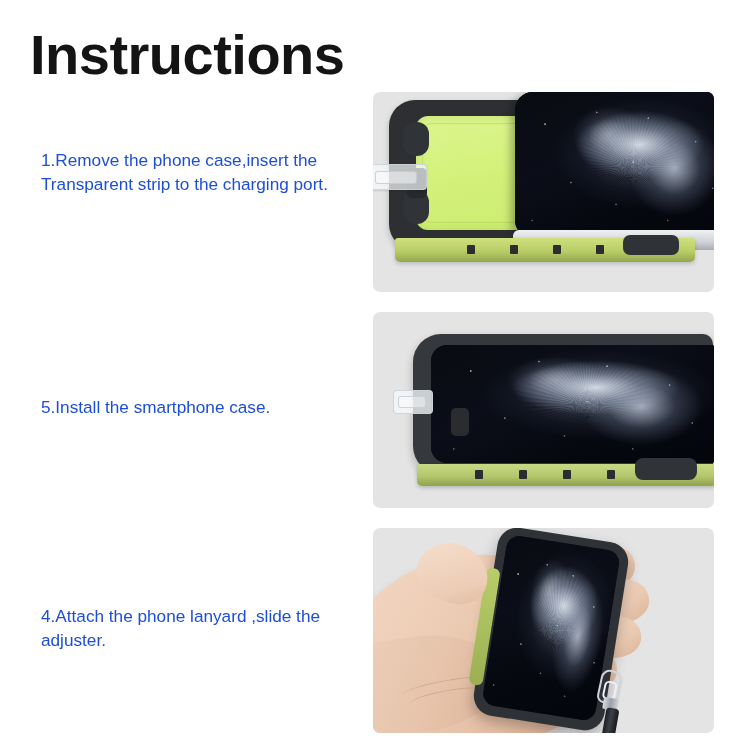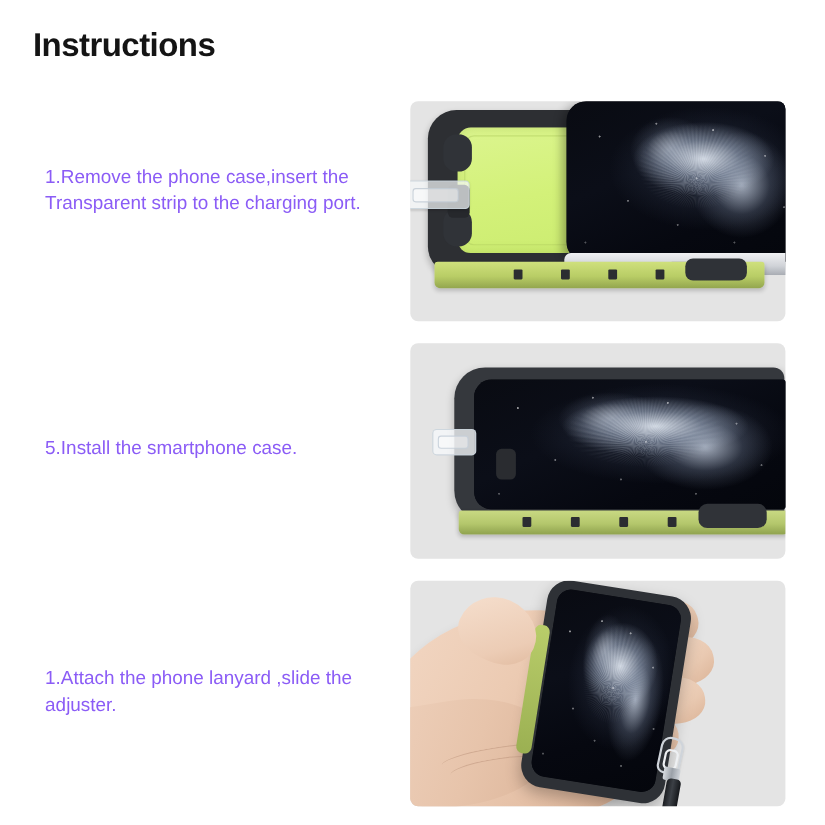--- a/index.html
+++ b/index.html
@@ -14,35 +14,35 @@
     overflow: hidden;
     font-family: "Liberation Sans", sans-serif;
     -webkit-font-smoothing: antialiased;
   }
 
   
   .page-title {
     position: absolute;
     left: 30px;
     top: 27px;
-    font-size: 30px;
+    font-size: 56px;
     font-weight: bold;
     color: #141414;
     letter-spacing: -0.5px;
     line-height: 1;
   }
 
   
   .step-text {
     position: absolute;
     left: 41px;
     width: 322px;
     font-size: 17.2px;
     line-height: 1.42;
-    color: #8b5cf6;
+    color: #1d4ed8;
   }
   .step-text-1 { top: 148px; }
   .step-text-2 { top: 395px; }
   .step-text-3 { top: 604px; }
 
   
   .panel {
     position: absolute;
     left: 373px;
     width: 341px;
@@ -515,21 +515,21 @@
       <div class="screw"></div>
       <div class="screw"></div>
       <div class="screw"></div>
       <div class="screw"></div>
       <div class="knob"></div>
     </div>
 
   </div>
 </div>
 
-<div class="step-text step-text-3">1.Attach the phone lanyard ,slide the adjuster.</div>
+<div class="step-text step-text-3">4.Attach the phone lanyard ,slide the adjuster.</div>
 
 <div class="panel panel-3">
   <div class="scene">
 
     <div class="p3-finger f1"></div>
     <div class="p3-finger f2"></div>
     <div class="p3-finger f3"></div>
     <div class="p3-finger f4"></div>
 
     <div class="p3-hand"></div>

